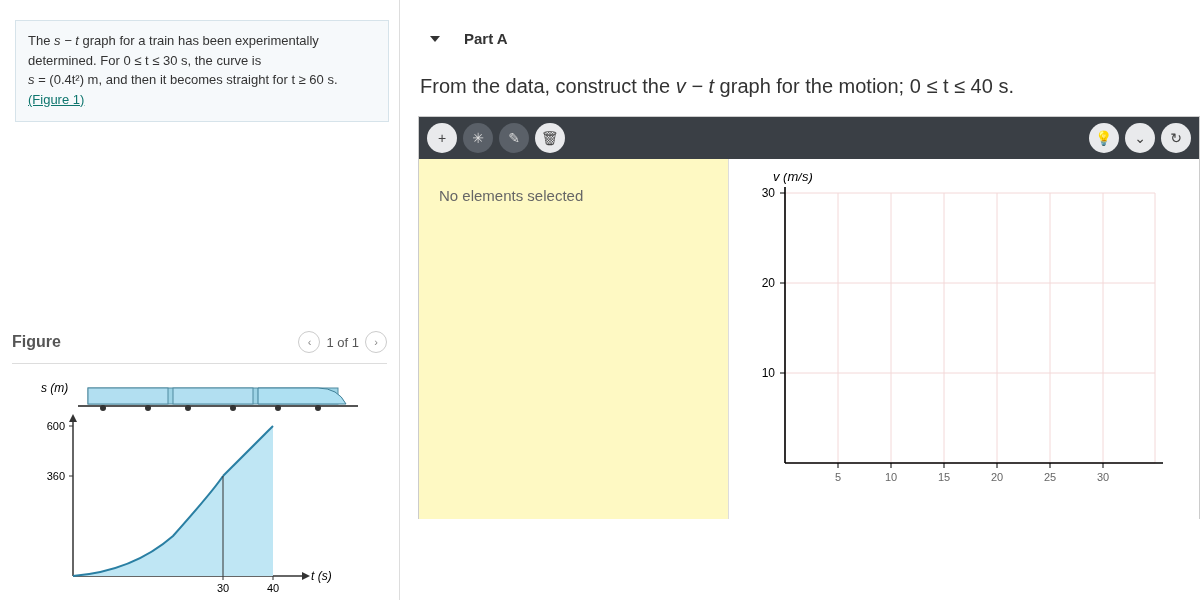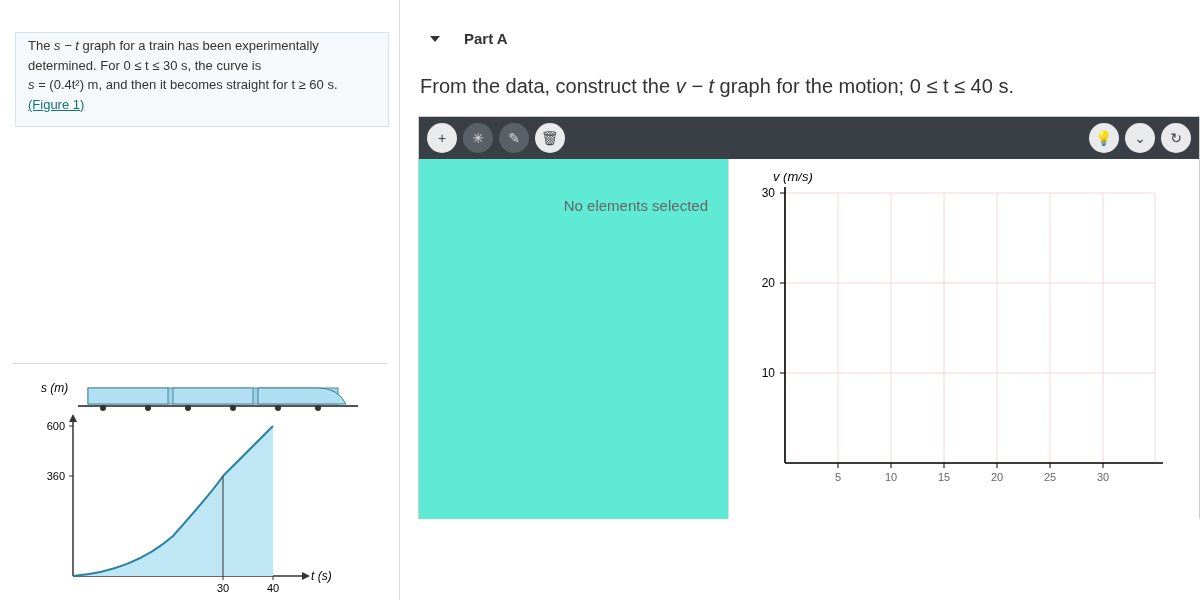--- a/index.html
+++ b/index.html
@@ -1,54 +1,62 @@
 <!DOCTYPE html>
 <html><head>
 <meta charset="utf-8">
 <style>
   * { box-sizing: border-box; margin: 0; padding: 0; }
   body { font-family: Arial, Helvetica, sans-serif; font-size: 13px; color: #333; background: #fff; width: 1200px; height: 600px; overflow: hidden; }
   .layout { display: flex; height: 100%; }
   .left-pane { width: 400px; border-right: 1px solid #ddd; display: flex; flex-direction: column; }
-  .problem-box { margin: 32px 10px 0 15px; padding: 3px 12px 12px 12px; background: #f6f9fb; border: 1px solid #d6e3ea; line-height: 1.5; }
+  .problem-box { margin: 20px 10px 0 15px; padding: 10px 12px 12px 12px; background: #f6f9fb; border: 1px solid #d6e3ea; line-height: 1.5; }
   .problem-box a { color: #0f766e; text-decoration: underline; }
   .fig-header { display: flex; align-items: center; justify-content: space-between; padding: 0 12px; font-size: 16px; font-weight: bold; color: #555; }
   .fig-pager { display: flex; align-items: center; gap: 6px; font-weight: normal; font-size: 13px; color: #555; }
   .fig-nav-btn { width: 22px; height: 22px; border: 1px solid #ccc; border-radius: 50%; background: #fff; display: flex; align-items: center; justify-content: center; font-size: 11px; color: #888; cursor: pointer; }
   .fig-sep { height: 1px; background: #ddd; margin: 10px 12px 6px 12px; }
   .fig-body { padding: 6px 10px 0 18px; position: relative; height: 230px; }
   .right-pane { flex: 1; padding: 0; }
   .part-header { display: flex; align-items: center; gap: 24px; padding: 30px 0 10px 30px; font-weight: bold; font-size: 15px; color: #333; }
   .part-caret { width: 0; height: 0; border-left: 5px solid transparent; border-right: 5px solid transparent; border-top: 6px solid #333; }
   .instruction { padding: 18px 0 18px 20px; font-size: 20px; color: #333; }
   .canvas-area { margin-left: 18px; border: 1px solid #ccc; border-bottom: none; }
   .toolbar { background: #3a3f45; height: 42px; display: flex; align-items: center; justify-content: space-between; padding: 0 8px; }
   .tool-group { display: flex; gap: 6px; }
   .tool-btn { width: 30px; height: 30px; border-radius: 50%; background: #e9eaec; display: flex; align-items: center; justify-content: center; font-size: 14px; color: #444; cursor: pointer; }
   .tool-btn.dark { background: #5a6068; color: #ddd; }
   .canvas-body { display: flex; background: #fff; height: 360px; }
-  .canvas-sidebar { width: 310px; background: #5eead4; border-right: 1px solid #ddd; padding: 38px 20px; color: #666; font-size: 15px; display:flex; align-items:flex-start; justify-content:flex-end;}
+  .canvas-sidebar { width: 310px; background: #fef9c3; border-right: 1px solid #ddd; padding: 28px 20px; color: #666; font-size: 15px; display:flex; align-items:flex-start; justify-content:flex-start;}
   .canvas-graph { flex: 1; position: relative; padding: 14px 10px 0 10px; }
   .italic { font-style: italic; }
   svg text { font-family: Arial, Helvetica, sans-serif; }
 </style>
 </head>
 <body>
 
 <div class="layout">
   <div class="left-pane">
     <div class="problem-box">
       <span>The </span><span class="italic">s − t</span><span> graph for a train has been experimentally determined. For </span><span>0 ≤ t ≤ 30 s</span><span>, the curve is</span><br>
       <span class="italic">s = </span><span>(0.4t²) m</span><span>, and then it becomes straight for </span><span>t ≥ 60 s</span><span>.</span><br>
       <a href="#">(Figure 1)</a>
     </div>
 
     <div style="flex:1"></div>
 
     <div style="position:relative;">
+      <div class="fig-header">
+        <span>Figure</span>
+        <div class="fig-pager">
+          <div class="fig-nav-btn">‹</div>
+          <span>1 of 1</span>
+          <div class="fig-nav-btn">›</div>
+        </div>
+      </div>
       <div class="fig-sep"></div>
 
       <div class="fig-body">
         <svg width="340" height="225">
 
           <g transform="translate(70,6)">
             <rect x="0" y="6" width="250" height="16" fill="#9ed4e6" stroke="#4f8aa0"></rect>
             <rect x="0" y="6" width="80" height="16" fill="#b2dff1" stroke="#4f8aa0"></rect>
             <rect x="85" y="6" width="80" height="16" fill="#b2dff1" stroke="#4f8aa0"></rect>
             <path d="M170 6 h60 q20 0 28 16 h-88 z" fill="#aee0f2" stroke="#3f7f97"></path>

